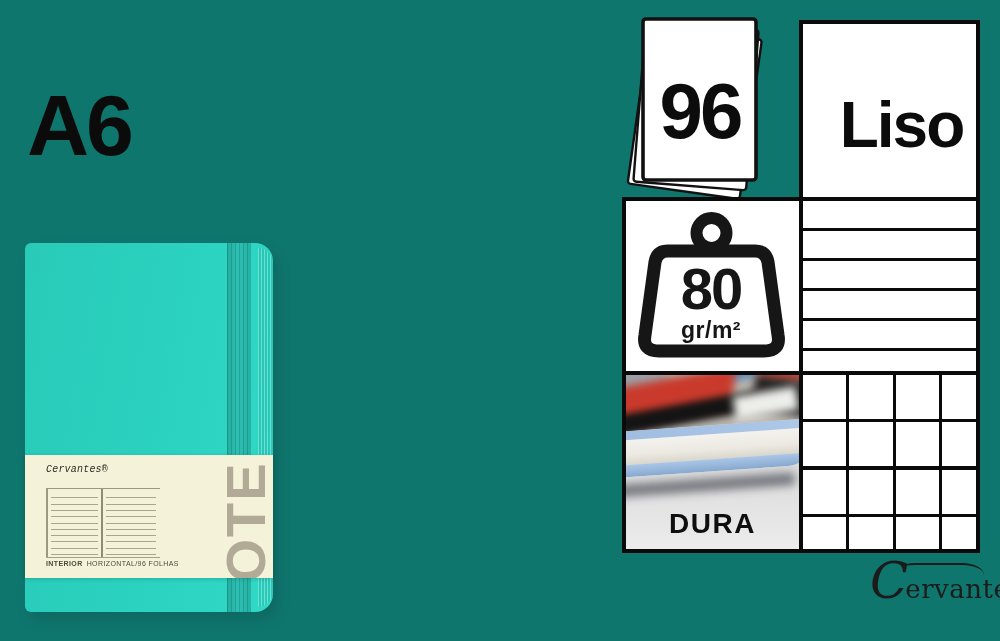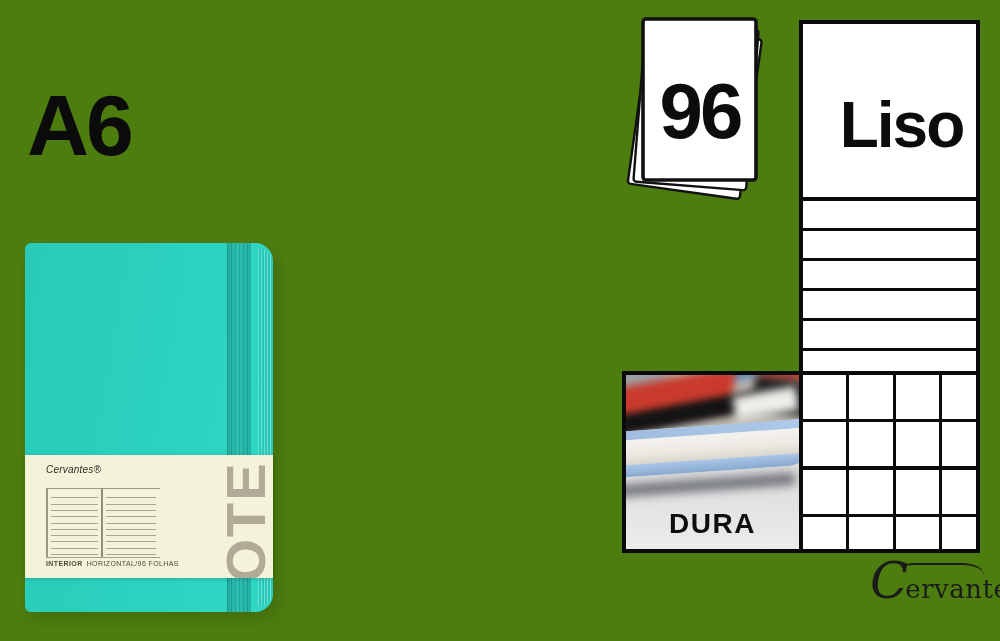--- a/index.html
+++ b/index.html
@@ -1,18 +1,18 @@
 <!DOCTYPE html>
 <html><head>
 <meta charset="utf-8">
 <style>
   * { margin:0; padding:0; box-sizing:border-box; }
   html,body { background:#888; }
   .screen {
-    position:relative; width:1000px; height:641px; background:#4d7c0f;
+    position:relative; width:1000px; height:641px; background:#0f766e;
     overflow:hidden; font-family:"Liberation Sans", sans-serif;
   }
 
   
   .size-title {
     position:absolute; left:27px; top:82px; font-size:86px; line-height:86px;
     font-weight:700; letter-spacing:-3px; color:#0b0b0b;
   }
 
   
@@ -32,21 +32,21 @@
     position:absolute; left:202px; top:0; bottom:0; width:24px;
     background:
       repeating-linear-gradient(to right, rgba(0,0,0,0.10) 0 1px, rgba(255,255,255,0.06) 1px 4px),
       linear-gradient(to right,#17a79a,#22bcae 45%,#19ab9e);
   }
   .belly-band {
     position:absolute; left:0; right:0; top:212px; height:123px;
     background:#f5f2da; overflow:hidden; box-shadow:0 1px 4px rgba(0,0,0,0.18);
   }
   .label-logo {
-    position:absolute; left:21px; top:9px; font-family:Liberation Sans, sans-serif;
+    position:absolute; left:21px; top:9px; font-family:Liberation Mono, monospace;
     font-style:italic; font-size:10px; color:#2c2c24; letter-spacing:0.2px;
   }
   .diagram {
     position:absolute; left:21px; top:33px; width:114px; height:70px;
     border-top:1.5px solid #9a9a7d; border-bottom:1px solid #a3a287;
   }
   .d-left   { position:absolute; left:0; top:0; bottom:0; width:1.5px; background:#9a9a7d; }
   .d-center { position:absolute; left:55px; top:0; bottom:0; width:1.5px; background:#8e8e72; }
   .d-page {
     position:absolute; top:3px; bottom:2px;
@@ -158,20 +158,28 @@
     <rect x="34" y="14" width="113" height="161" rx="3" fill="#ffffff" stroke="#111111" stroke-width="2.4" transform="rotate(8 34 14)"></rect>
     <rect x="30" y="11" width="113" height="161" rx="3" fill="#ffffff" stroke="#111111" stroke-width="2.4" transform="rotate(4.5 30 11)"></rect>
     <rect x="27" y="9" width="113" height="161" rx="3" fill="#ffffff" stroke="#111111" stroke-width="3.6"></rect>
     <text x="84" y="128" text-anchor="middle" font-size="78" letter-spacing="-3" fill="#0c0c0c">96</text>
   </svg>
 
   <div class="spec-box box-liso">
     <span class="liso-text">Liso</span>
   </div>
 
+  <div class="spec-box box-80">
+    <svg class="weight-svg" viewBox="0 0 173 170">
+      <circle cx="85.5" cy="32" r="15" fill="none" stroke="#161616" stroke-width="12"></circle>
+      <path d="M42,50 L129,50 Q140,50 142,61 L152,134 Q155,150 138,150 L33,150 Q16,150 19,134 L29,61 Q31,50 42,50 Z" fill="#ffffff" stroke="#161616" stroke-width="13" stroke-linejoin="round"></path>
+      <text x="85" y="108" text-anchor="middle" font-size="58" letter-spacing="-2">80</text>
+      <text x="85" y="137" text-anchor="middle" font-size="23" letter-spacing="0.5">gr/m²</text>
+    </svg>
+  </div>
 
   <div class="spec-box box-ruled">
     <div class="ruled-lines"></div>
   </div>
 
   <div class="spec-box box-dura">
     <div class="photo">
       <div class="book-shadow"></div>
       <div class="book">
         <div class="art">

